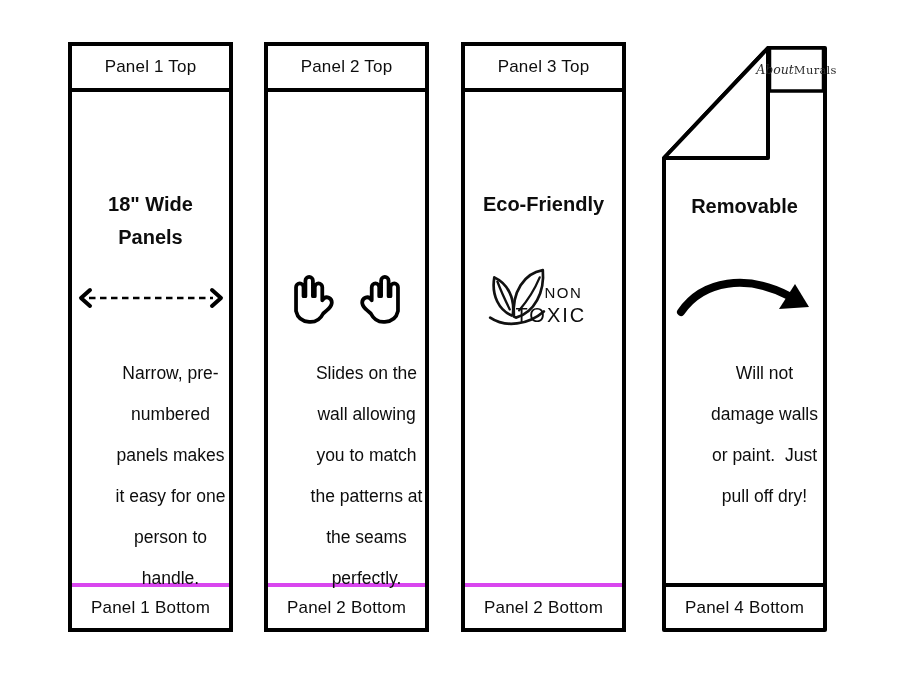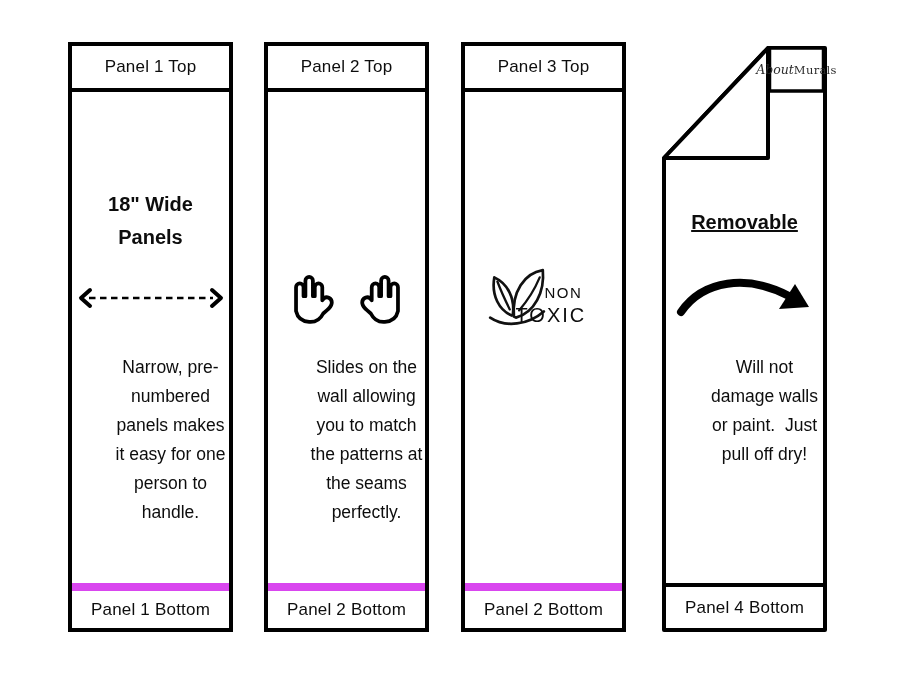--- a/index.html
+++ b/index.html
@@ -5,40 +5,40 @@
   * { margin:0; padding:0; box-sizing:border-box; }
   html,body { background:#ffffff; }
   body { width:900px; height:675px; font-family:"Liberation Sans", sans-serif; color:#0d0d0d; }
   .stage { position:relative; width:900px; height:675px; background:#ffffff; overflow:hidden; }
 
   
   .panel { position:absolute; top:42px; width:165px; height:590px;
            border:4px solid #000; background:#fff; display:flex; flex-direction:column; }
   .panel-header { height:46px; border-bottom:4px solid #000;
                   display:flex; align-items:center; justify-content:center; }
-  .panel-footer { height:45px; border-top:8px solid #d946ef; margin-top:auto;
+  .panel-footer { height:45px; border-top:4px solid #d946ef; margin-top:auto;
                   display:flex; align-items:center; justify-content:center; }
   .label-text { font-size:17px; letter-spacing:.2px; }
   .panel-body { position:relative; flex:1; }
   .heading { position:absolute; top:96px; left:0; right:0; text-align:center;
              font-size:20px; font-weight:bold; line-height:33px; white-space:pre-wrap; }
   .icon-zone { position:absolute; top:171px; left:0; right:0; height:70px;
                display:flex; align-items:center; justify-content:center; gap:26px; }
   .body-text { position:absolute; top:261px; left:1px; right:1px; text-align:center;
-               font-size:17.5px; line-height:29px; white-space:pre-wrap;padding-left:40px; }
+               font-size:17.5px; line-height:41px; white-space:pre-wrap;padding-left:40px; }
 
   
   .panel4 { position:absolute; left:662px; top:46px; width:165px; height:586px; }
   .panel4-outline { position:absolute; left:0; top:0; }
   .p4-logo { position:absolute; left:108px; top:5px; width:53px; height:38px;
              display:flex; flex-direction:row; align-items:center; justify-content:center;
              line-height:1.05; }
   .p4-logo .script { font-family:"DejaVu Serif", serif; font-style:italic; font-size:12.5px; color:#2b2b2b; }
   .p4-logo .serif  { font-family:"DejaVu Serif", serif; font-size:11.5px; color:#2b2b2b; letter-spacing:.3px; }
-  .p4-heading { top:160px;text-decoration:underline; }
+  .p4-heading { top:144px; }
   .p4-icon { top:215px; }
   .p4-body { top:307px; }
   .p4-footer { position:absolute; left:4px; right:4px; top:541px; height:41px;
                display:flex; align-items:center; justify-content:center; }
 
   
   .ntbox { position:relative; width:114px; height:68px; }
   .ntbox svg { position:absolute; left:0; top:1px; }
   .nt-non   { position:absolute; left:58px; top:20px; font-size:15px; letter-spacing:1.5px; }
   .nt-toxic { position:absolute; left:29px; top:40px; font-size:20px; letter-spacing:2px; }
@@ -97,20 +97,21 @@
     <div class="panel-footer">
       <span class="label-text">Panel 2 Bottom</span>
     </div>
   </div>
 
   <div class="panel" style="left:461px">
     <div class="panel-header">
       <span class="label-text">Panel 3 Top</span>
     </div>
     <div class="panel-body">
+      <div class="heading">Eco-Friendly</div>
       <div class="icon-zone">
         <div class="ntbox">
           <svg width="60" height="64" viewBox="0 0 58 62">
             <path d="M26 50 C24 26 36 8 54 5 C56 26 46 46 28 51 Z" fill="#fff" stroke="#111" stroke-width="2.6" stroke-linejoin="round"></path>
             <path d="M31 44 C38 36 46 24 51 12" fill="none" stroke="#111" stroke-width="2.2" stroke-linecap="round"></path>
             <path d="M24 49 C12 44 4 30 7 12 C20 18 27 32 25 48 Z" fill="#fff" stroke="#111" stroke-width="2.6" stroke-linejoin="round"></path>
             <path d="M22 43 C17 33 13 24 10 16" fill="none" stroke="#111" stroke-width="2.2" stroke-linecap="round"></path>
             <path d="M3 51 C18 61 40 58 55 45" fill="none" stroke="#111" stroke-width="2.6" stroke-linecap="round"></path>
           </svg>
           <span class="nt-non">NON</span>

